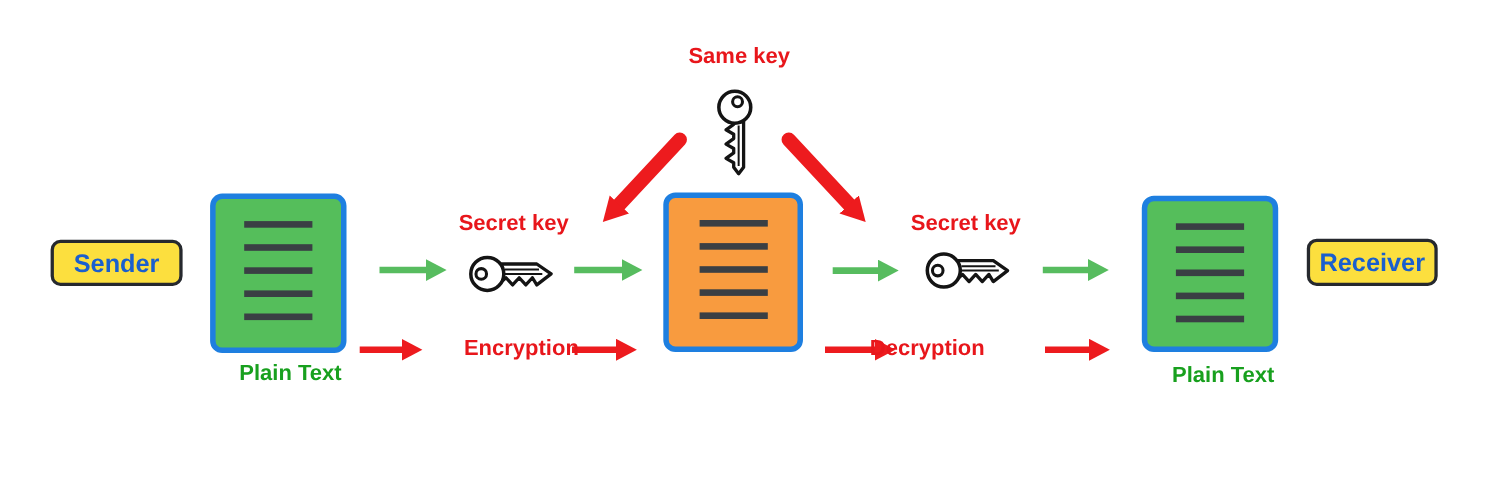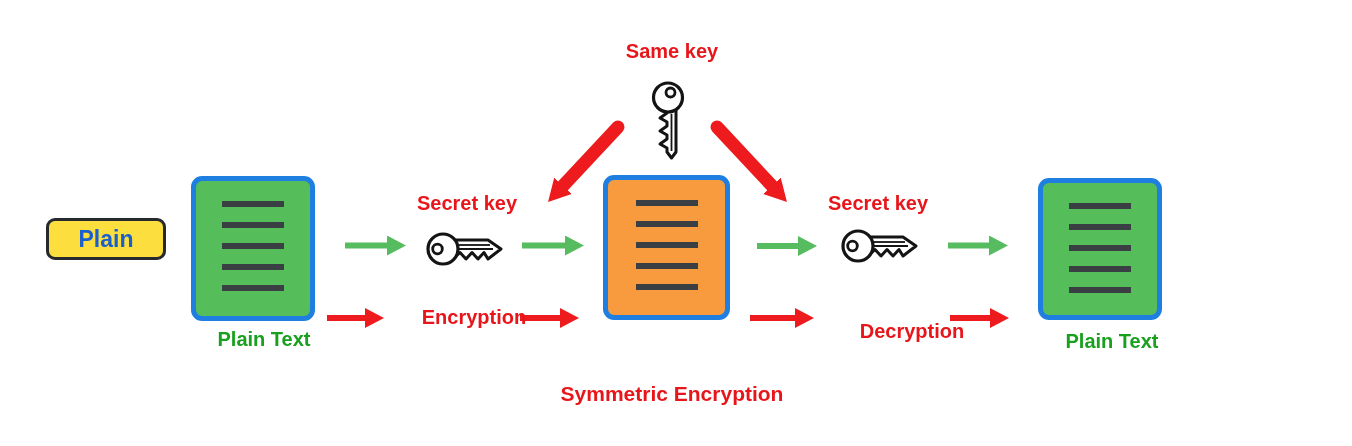--- a/index.html
+++ b/index.html
@@ -65,21 +65,21 @@
   <div class="keybox" style="left:646px;top:78px;width:45px;height:85px;">
     <svg width="45" height="85" viewBox="0 0 45 85">
       <path d="M30 32 L30 74 L25.5 80 L21 74 L21 70 L14 66 L21 61 L21 57 L14 53 L21 48 L21 44 L14 40 L21 35 L21 32 Z" fill="#ffffff" stroke="#141414" stroke-width="3" stroke-linejoin="round"></path>
       <line x1="25.5" y1="36" x2="25.5" y2="73" stroke="#141414" stroke-width="1.8"></line>
       <circle cx="22" cy="19.5" r="14.5" fill="#ffffff" stroke="#141414" stroke-width="3.2"></circle>
       <circle cx="24.5" cy="14.5" r="4.5" fill="#ffffff" stroke="#141414" stroke-width="2.8"></circle>
     </svg>
   </div>
 
   <div class="pill" style="left:46px;top:218px;width:120px;height:42px;">
-    <span>Plain</span>
+    <span>Sender</span>
   </div>
 
   <div class="doc green" style="left:191px;top:176px;width:124px;height:145px;">
     <div class="ln"></div>
     <div class="ln"></div>
     <div class="ln"></div>
     <div class="ln"></div>
     <div class="ln"></div>
   </div>
   <div class="lbl green-t" style="left:252px;top:328px;">Plain Text</div>
@@ -116,19 +116,21 @@
 
   <div class="doc green" style="left:1038px;top:178px;width:124px;height:142px;">
     <div class="ln"></div>
     <div class="ln"></div>
     <div class="ln"></div>
     <div class="ln"></div>
     <div class="ln"></div>
   </div>
   <div class="lbl green-t" style="left:1100px;top:330px;">Plain Text</div>
 
+  <div class="pill" style="left:1188px;top:217px;width:119px;height:43px;">
+    <span>Receiver</span>
+  </div>
 
   <div class="lbl red-t" style="left:454px;top:306px;margin-left:20px;">Encryption</div>
-  <div class="lbl red-t" style="left:912px;top:306px;margin-top:14px;">Decryption</div>
+  <div class="lbl red-t" style="left:843px;top:306px;">Decryption</div>
 
-  <div class="lbl red-t" style="left:672px;top:382px;font-size:21px;">Symmetric Encryption</div>
 
 </div>
 
 </body></html>

